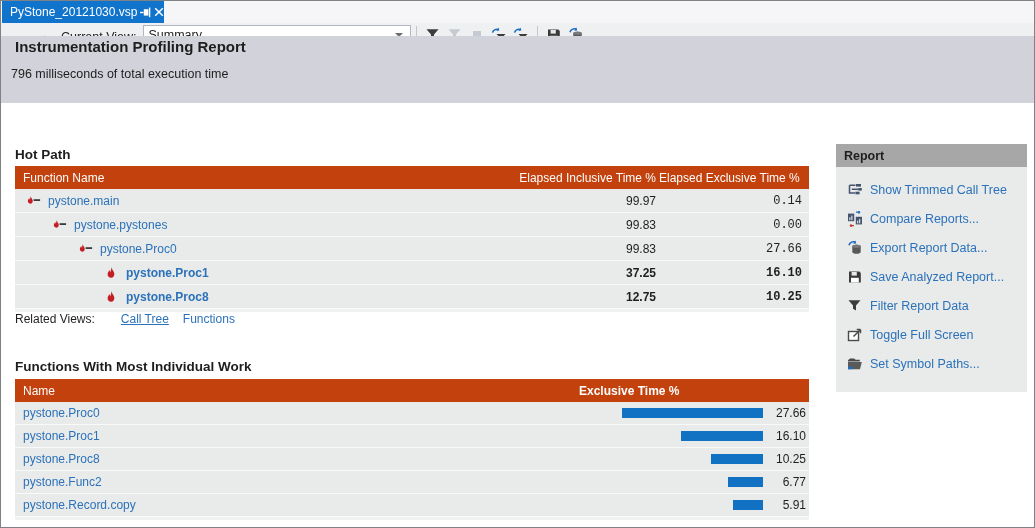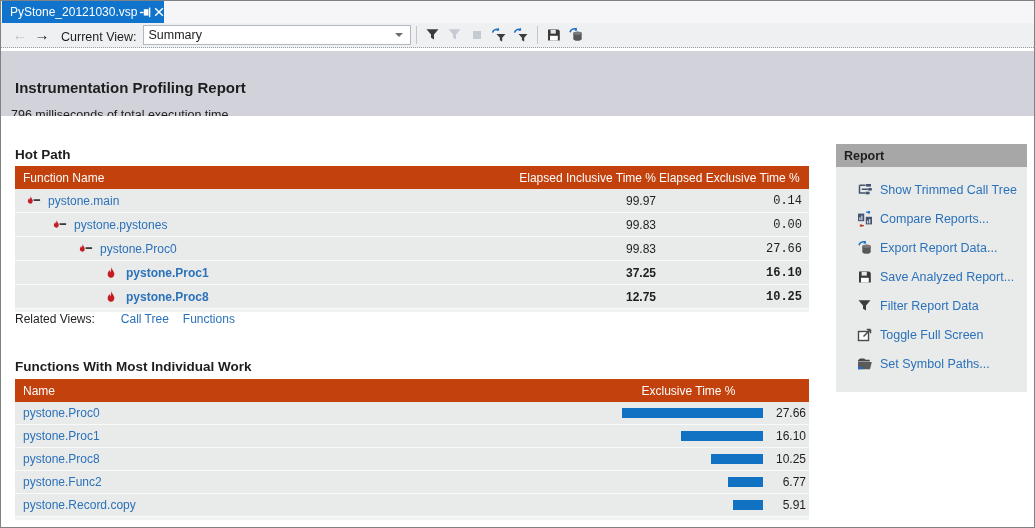--- a/index.html
+++ b/index.html
@@ -22,65 +22,65 @@
   .cv-label { font-size:12.5px; color:#1e1e1e; margin:4px 6px 0 8px; white-space:nowrap; }
   .combo { width:268px; height:20px; background:#fff; border:1px solid #b2b6c3; display:flex; align-items:center;
            padding-left:5px; position:relative; }
   .combo-text { font-size:12.5px; color:#1e1e1e; flex:1; }
   .combo-caret { width:0; height:0; border-left:4px solid transparent; border-right:4px solid transparent;
                  border-top:4px solid #6d6d6d; margin-right:7px; }
   .tb-sep { width:1px; height:18px; background:#c3c6cc; margin:0 5px; }
   .tb-btn { width:22px; height:22px; display:flex; align-items:center; justify-content:center; }
 
   
-  .band { position:absolute; top:50px; left:0; right:0; height:67px; background:#d1d2da; padding:26px 0 0 10px; }
+  .band { position:absolute; top:35px; left:0; right:0; height:67px; background:#d1d2da; padding:0 0 0 10px; }
   .band-title { font-size:15px; font-weight:bold; color:#1e1e1e; margin:2px 0 12px 4px; }
   .band-sub { font-size:12.5px; color:#1e1e1e; margin-left:0px; padding-left:0; }
 
   
   .content { position:absolute; top:115px; left:0; right:0; bottom:0; background:#fff; }
   .section-title { font-size:13.5px; font-weight:bold; color:#1e1e1e; }
 
   .hotpath-title { position:absolute; left:14px; top:31px; }
   .hp-table { position:absolute; left:14px; top:50px; width:794px; }
   .funcs-title { position:absolute; left:14px; top:243px; }
   .fn-table { position:absolute; left:14px; top:263px; width:794px; }
 
   .thead { height:23px; background:#c2410c; color:#fdfdfd; display:flex; align-items:center; font-size:12px; }
   .th-name { flex:1; padding-left:8px; }
   .th-incl { width:165px; text-align:right; padding-right:3px; }
   .th-excl { width:150px; text-align:left; padding-right:3px; }
-  .th-exclusive { width:230px; text-align:center; padding-right:11px; }
+  .th-exclusive { width:230px; text-align:left; padding-right:11px;font-weight:bold; }
 
   .trow { height:24px; background:#e9eaea; display:flex; align-items:center; border-bottom:1px solid #f8f9f9; }
   .cell-name { flex:1; display:flex; align-items:center; font-size:12px;text-align:center; }
   .cell-incl { width:165px; text-align:right; padding-right:3px; font-size:12px; color:#1e1e1e; }
   .cell-excl { width:150px; text-align:right; padding-right:7px; font-size:12px; color:#1e1e1e;font-family:Liberation Mono, monospace; }
   .bold { font-weight:bold; }
   .ind0 { padding-left:10px; } .ind1 { padding-left:36px; } .ind2 { padding-left:62px; } .ind3 { padding-left:88px; }
   .row-icon { width:17px; height:16px; margin-right:6px; display:inline-flex; align-items:center; }
   a.flink { color:#2b72ba; text-decoration:none; cursor:pointer; }
   .table-foot { height:3px; background:#f0f1f1; }
 
   .related { position:absolute; left:14px; top:196px; font-size:12px; color:#1e1e1e; display:flex; }
   .related .flink { margin-left:14px; }
-  .related .flink:first-of-type { margin-left:26px; }
+  .related .flink:first-of-type { margin-left:26px;text-decoration:underline; }
 
   .fn-row { height:23px; background:#e9eaea; display:flex; align-items:center; border-bottom:1px solid #f8f9f9; }
   .fn-name { flex:1; padding-left:8px; font-size:12px; }
   .fn-barzone { width:230px; display:flex; align-items:center; justify-content:flex-end; }
   .bar { height:10px; background:#1171c3; }
   .fn-val { width:46px; text-align:right; padding-right:3px; font-size:12px; color:#1e1e1e; }
 
   
   .report { position:absolute; left:835px; top:28px; width:191px; }
   .report-head { height:23px; background:#a7a7a7; display:flex; align-items:center; padding-left:8px;
                  font-size:12.5px; font-weight:bold; color:#1e1e1e; }
   .report-body { background:#e9eaea; padding:8px 0 14px 0; }
-  .report-item { height:29px; display:flex; align-items:center; padding-left:20px; }
+  .report-item { height:29px; display:flex; align-items:center; padding-left:10px; }
   .report-item .ric { width:17px; height:16px; margin-right:7px; display:inline-flex; align-items:center; justify-content:center; }
   .report-item a { font-size:12.5px; }
 </style>
 </head>
 <body>
 
 <svg width="0" height="0" style="position:absolute">
   <defs>
     <g id="flame">
         <path d="M8.3 1 C8.7 3.4 10.9 4.9 11.3 7.3 C11.7 9.8 10.2 11.8 8 11.8 C5.8 11.8 4.3 9.9 4.7 7.5 C4.95 6 5.9 5.3 6.3 3.9 C6.9 4.7 7.15 5.4 6.95 6.4 C7.9 5.7 8.3 3.4 8.3 1 Z" fill="#c41e24"></path>

